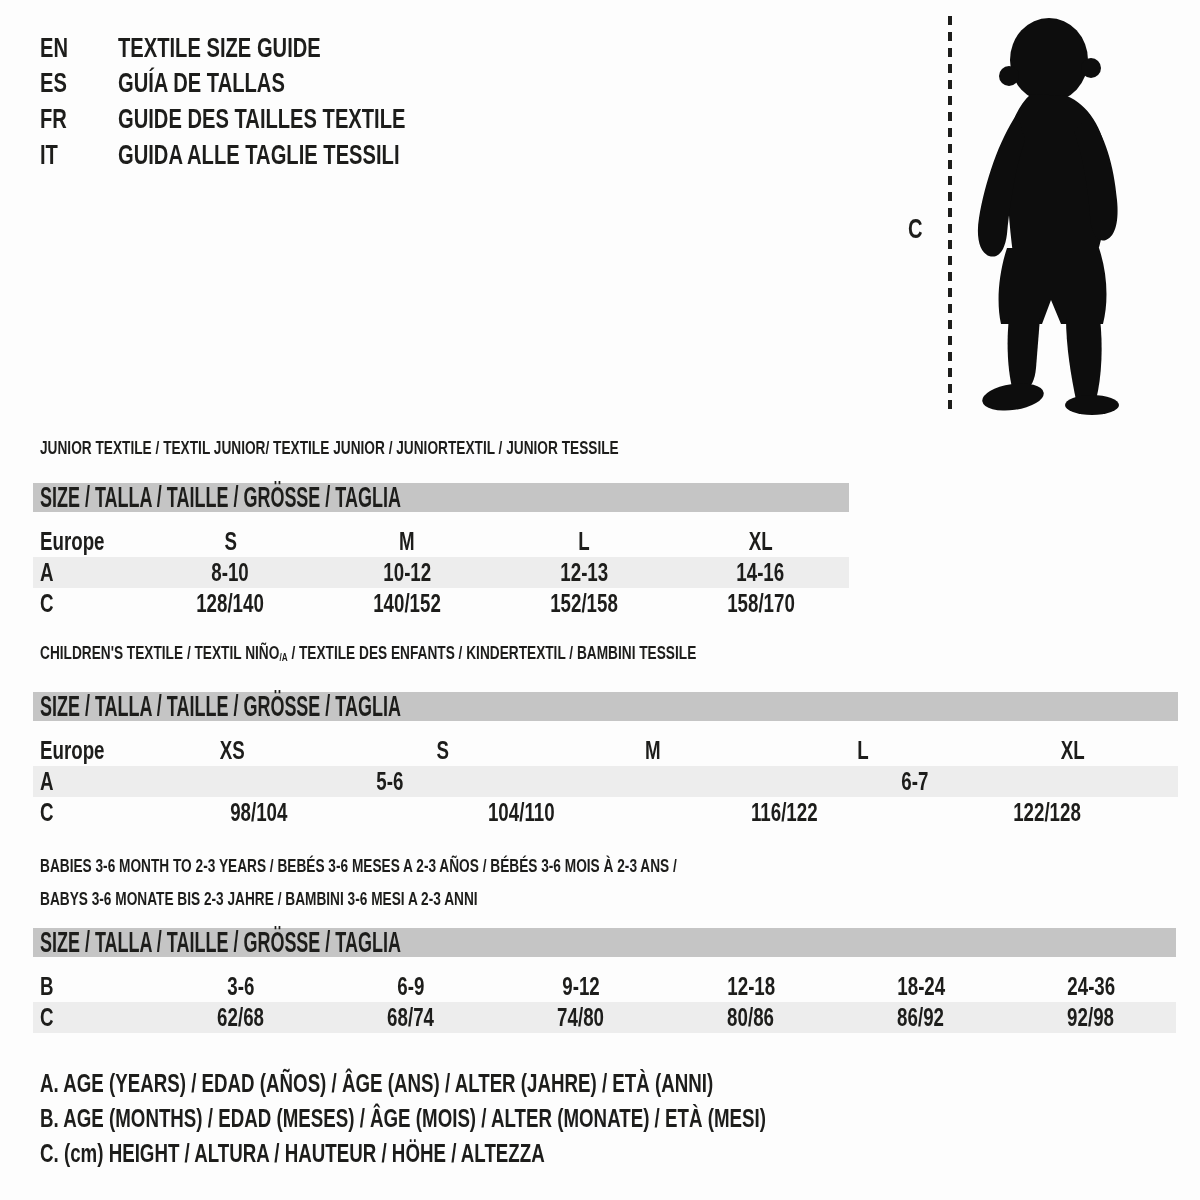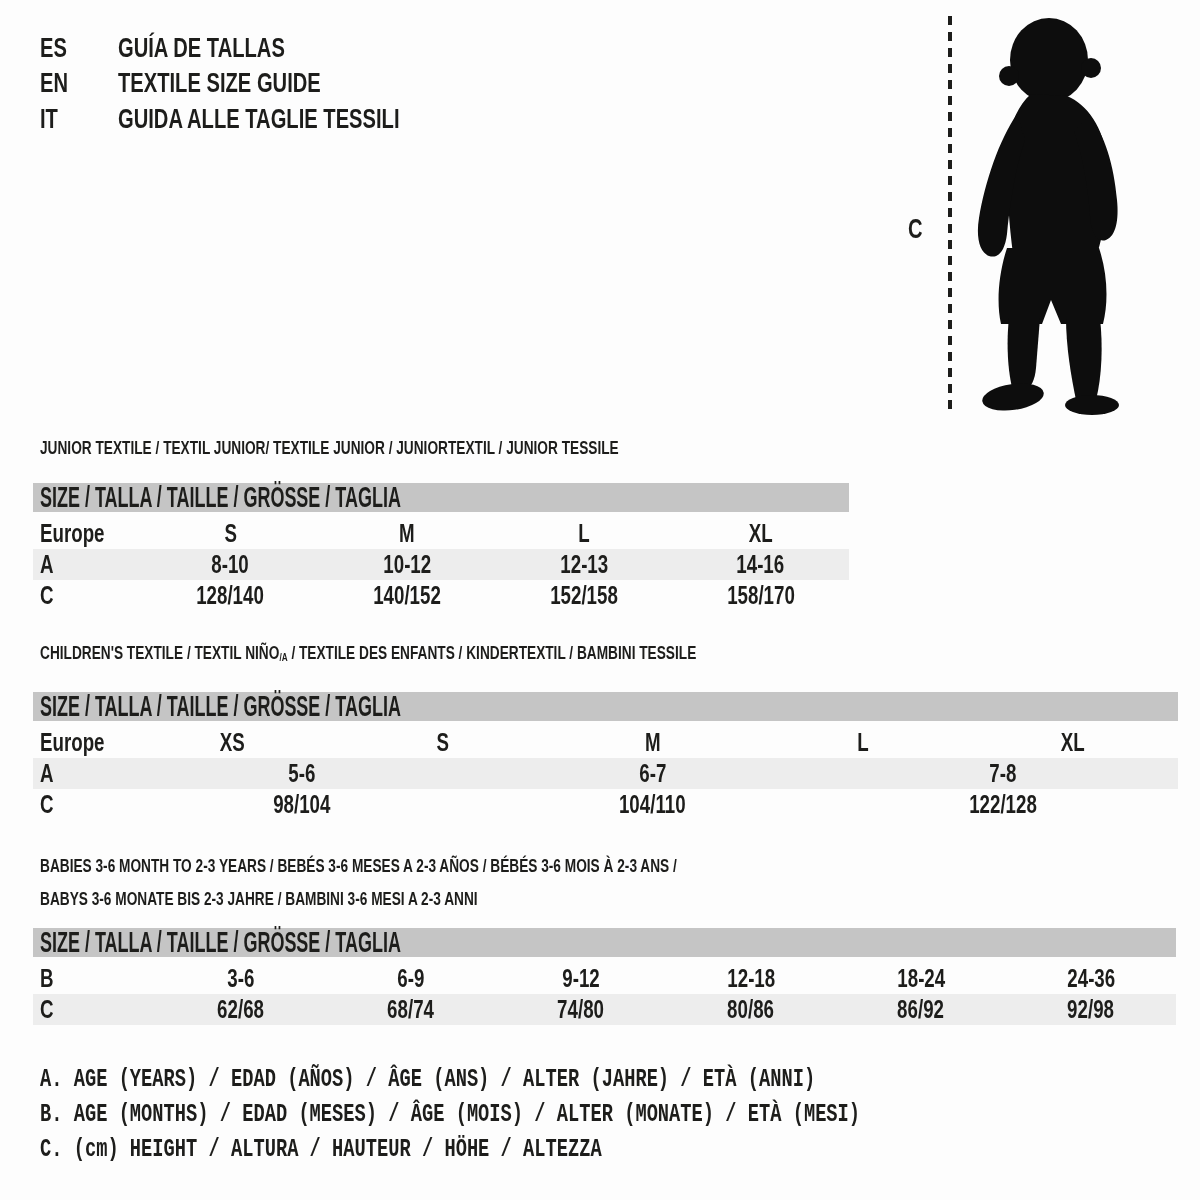--- a/index.html
+++ b/index.html
@@ -42,47 +42,51 @@
 
   
   .title{position:absolute;left:40px;font-size:19px;line-height:33px;}
   .sub{font-size:0.60em;position:relative;top:0.18em;letter-spacing:0;}
 
   
   .tbl{position:absolute;left:33px;}
   .bar{
     height:29px;background:var(--bar);
     display:flex;align-items:center;
-    padding-left:7px;font-size:29px;margin-bottom:6px;
+    padding-left:7px;font-size:29px;margin-bottom:14px;
   }
   .trow{display:flex;height:31px;align-items:flex-end;font-size:26px;}
   .trow.shaded{background:var(--shaded_row);}
   .lcell{padding-left:7px;}
   .cell{flex:1;display:flex;justify-content:center;align-items:center;}
   .t-junior .lcell{width:109px;flex:none;}
   .t-children .lcell{width:94px;flex:none;}
   .t-babies .lcell{width:123px;flex:none;}
 
   
   .legend{position:absolute;left:40px;top:1064px;font-size:26px;}
-  .legend div{height:35px;display:flex;align-items:flex-start;font-family:Liberation Mono, monospace;}
+  .legend div{height:35px;display:flex;align-items:flex-end;}
 </style>
 </head>
 <body>
 
 <div class="canvas">
 
   <div class="langs">
     <div class="lrow">
+      <span class="lcode"><span class="cx">EN</span></span>
+      <span class="cx">TEXTILE SIZE GUIDE</span>
+    </div>
+    <div class="lrow">
       <span class="lcode"><span class="cx">ES</span></span>
       <span class="cx">GUÍA DE TALLAS</span>
     </div>
     <div class="lrow">
-      <span class="lcode"><span class="cx">EN</span></span>
-      <span class="cx">TEXTILE SIZE GUIDE</span>
+      <span class="lcode"><span class="cx">FR</span></span>
+      <span class="cx">GUIDE DES TAILLES TEXTILE</span>
     </div>
     <div class="lrow">
       <span class="lcode"><span class="cx">IT</span></span>
       <span class="cx">GUIDA ALLE TAGLIE TESSILI</span>
     </div>
   </div>
 
   <div class="dash-line"></div>
   <div class="figC"><span class="cx">C</span></div>
   <svg class="baby" width="177" height="402" viewBox="0 0 177 402">
@@ -181,31 +185,31 @@
         </div>
     </div>
     <div class="trow shaded">
       <div class="lcell"><span class="cx">A</span></div>
       <div class="cell">
           <span class="cxc">5-6</span>
         </div>
       <div class="cell">
           <span class="cxc">6-7</span>
         </div>
-      <div class="cell">
-          <span class="cxc">7-8</span>
-        </div>
     </div>
     <div class="trow">
       <div class="lcell"><span class="cx">C</span></div>
       <div class="cell">
           <span class="cxc">98/104</span>
         </div>
       <div class="cell">
           <span class="cxc">104/110</span>
+        </div>
+      <div class="cell">
+          <span class="cxc">116/122</span>
         </div>
       <div class="cell">
           <span class="cxc">122/128</span>
         </div>
     </div>
   </div>
 
   <div class="title" style="top:849px">
     <span class="cx">BABIES 3-6 MONTH TO 2-3 YEARS / BEBÉS 3-6 MESES A 2-3 AÑOS / BÉBÉS 3-6 MOIS À 2-3 ANS /</span><br>
     <span class="cx">BABYS 3-6 MONATE BIS 2-3 JAHRE / BAMBINI 3-6 MESI A 2-3 ANNI</span>

